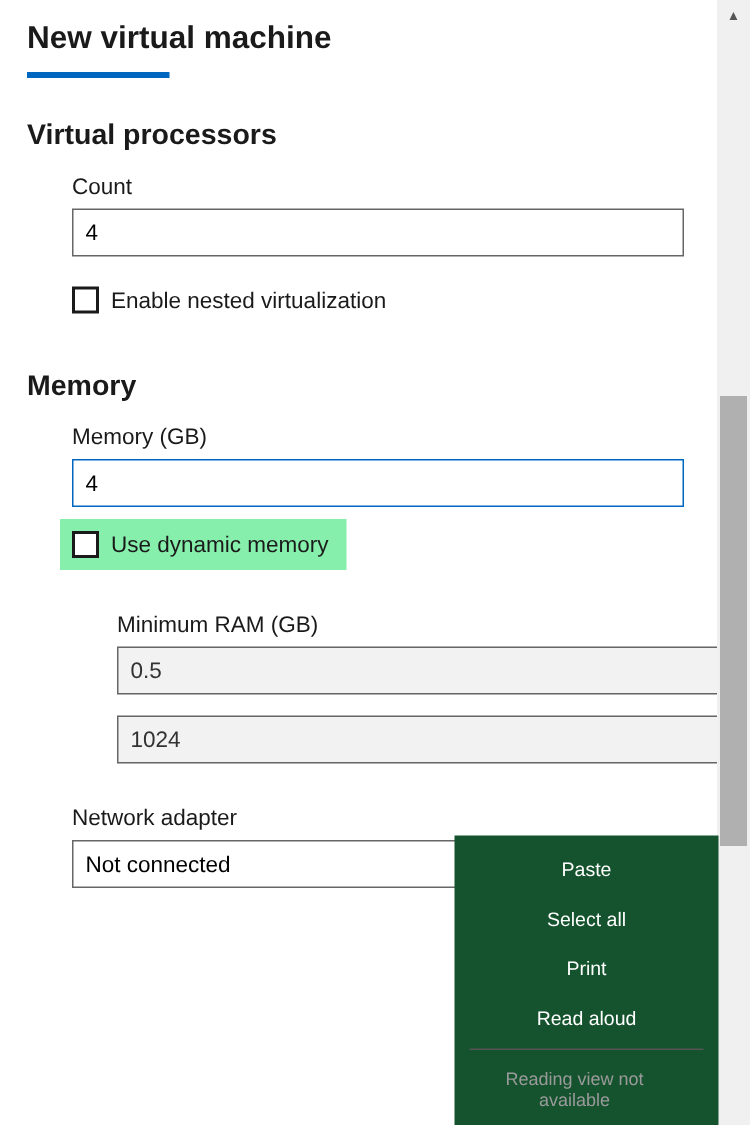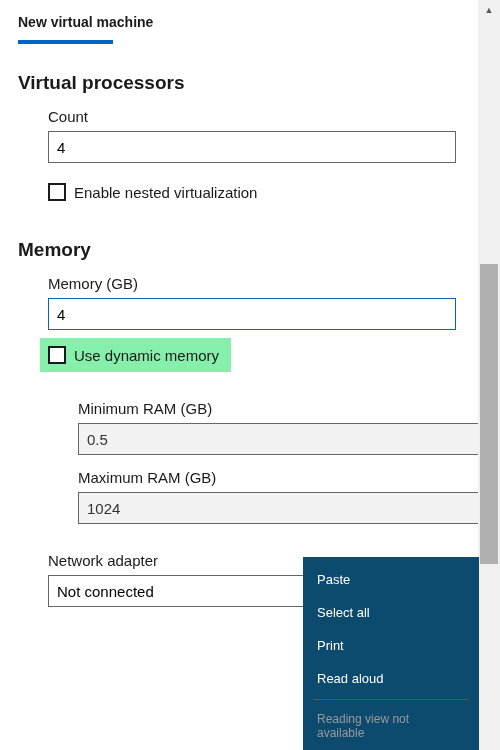--- a/index.html
+++ b/index.html
@@ -34,21 +34,21 @@
   }
   .scrollbar-arrow.up { top: 0; }
   .scrollbar-thumb {
     position: absolute;
     left: 2px; width: 18px;
     top: 264px; height: 300px;
     background: #b0b0b0;
     cursor: pointer;
   }
   h1.page-title {
-    font-size: 14px;
+    font-size: 21px;
     font-weight: 600;
     margin-bottom: 10px;
   }
   .title-underline {
     width: 95px; height: 4px;
     background: #0067c0;
     margin-bottom: 28px;
   }
   h2.section {
     font-size: 19px;
@@ -111,24 +111,25 @@
     cursor: pointer;
   }
   .gap-md { height: 28px; }
   .gap-sm { height: 14px; }
 
   
   .context-menu {
     position: absolute;
     right: 21px; bottom: 0;
     width: 176px;
-    background: #0c4a6e;
+    background: #14532d;
     color: #fff;
     font-size: 13px;
     padding-top: 6px;
+    text-align: center;
   }
   .context-menu .item {
     padding: 9px 14px;
     cursor: pointer;
   }
   .context-menu .sep {
     height: 1px; background: #555;
     margin: 4px 10px;
   }
   .context-menu .disabled {
@@ -161,21 +162,20 @@
   <div class="field-label">Memory (GB)</div>
   <input class="textfield focused" type="text" value="4" style="">
   <div class="checkbox-row highlight">
     <span class="checkbox"></span>
     <span>Use dynamic memory</span>
   </div>
 
   <div class="sub-label">Minimum RAM (GB)</div>
   <input class="textfield sub" type="text" value="0.5" style="">
   <div class="gap-sm"></div>
-  <div class="sub-label">Maximum RAM (GB)</div>
   <input class="textfield sub" type="text" value="1024" style="">
 
   <div class="gap-md"></div>
 
   
   <div class="field-label">Network adapter</div>
   <input class="textfield" type="text" value="Not connected" style="">
 </div>
 
 <div class="scrollbar-track">

